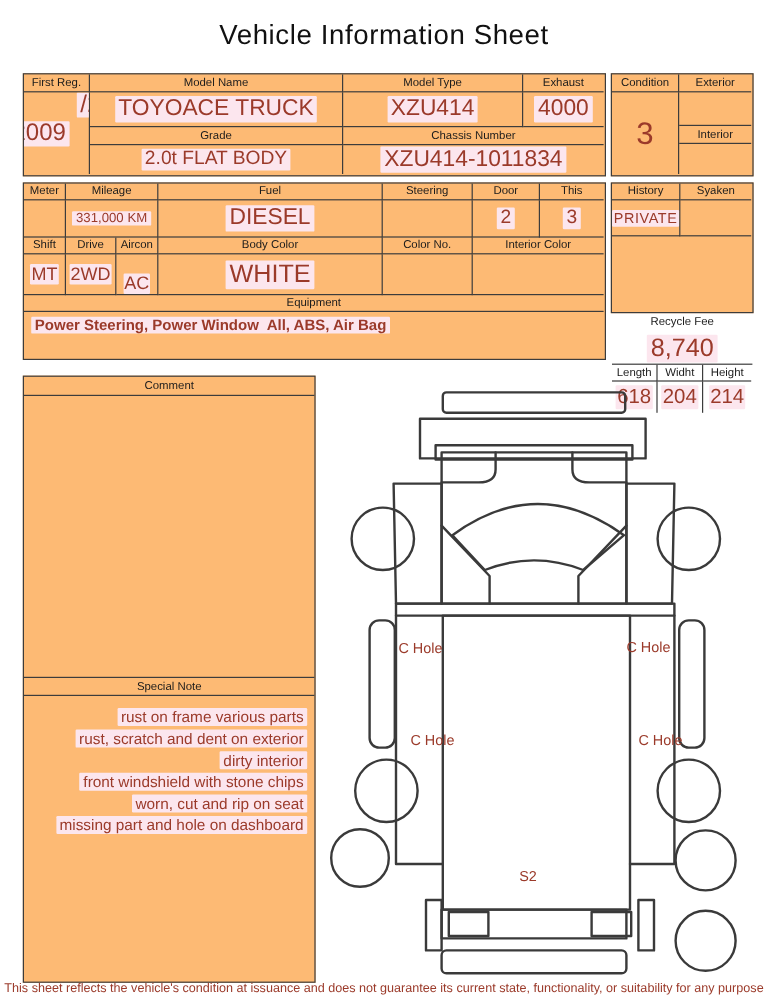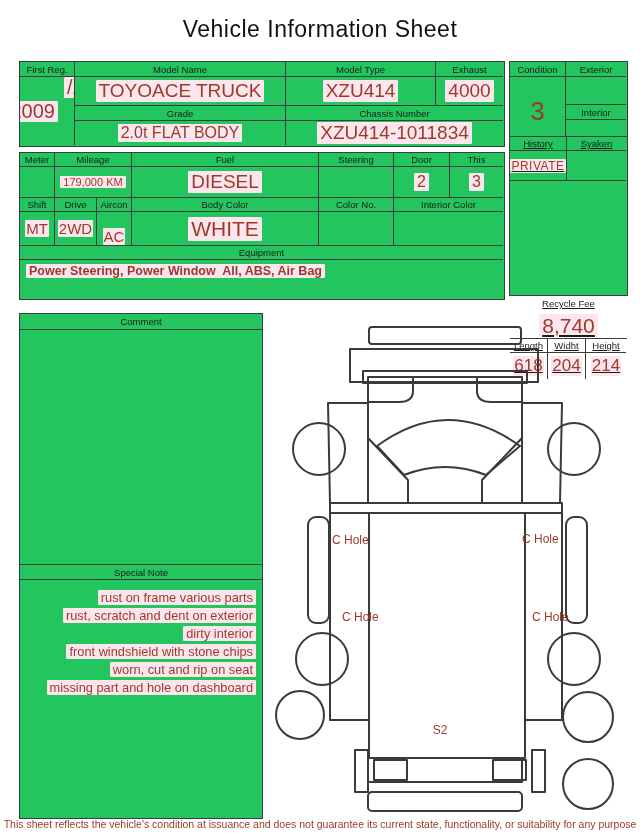--- a/index.html
+++ b/index.html
@@ -10,21 +10,21 @@
   }
   html,body{margin:0;padding:0;background:#fff;}
   .page{
     position:relative;width:640px;height:835px;background:#fff;overflow:hidden;
     font-family:"Liberation Sans","DejaVu Sans",sans-serif;color:var(--ink);
   }
   .title{
     position:absolute;top:16px;left:0;width:100%;text-align:center;
     font-size:23px;letter-spacing:.5px;color:#111;
   }
-  .block{position:absolute;border:1.5px solid var(--bd);box-sizing:border-box;background:#22c55e;}
+  .block{position:absolute;border:1.5px solid var(--bd);box-sizing:border-box;background:#fdba74;}
   .grid{display:grid;width:100%;height:100%;}
   .cell{
     display:flex;align-items:center;justify-content:center;box-sizing:border-box;
     border-right:1.4px solid var(--bd);border-bottom:1.4px solid var(--bd);
     overflow:hidden;white-space:nowrap;
   }
   .nr{border-right:none!important;}
   .nb{border-bottom:none!important;}
   .hdr{font-size:9.5px;color:var(--ink);}
   .val{color:var(--red);}
@@ -148,21 +148,21 @@
           <span>Door</span>
         </div>
       <div class="cell hdr nr" style="grid-area:1/7/2/8;">
           <span>This</span>
         </div>
 
       <div class="cell val" style="grid-area:2/1/3/2;">
           <span></span>
         </div>
       <div class="cell val f11" style="grid-area:2/2/3/4;">
-          <span class="hl">179,000 KM</span>
+          <span class="hl">331,000 KM</span>
         </div>
       <div class="cell val f19" style="grid-area:2/4/3/5;">
           <span class="hl">DIESEL</span>
         </div>
       <div class="cell val" style="grid-area:2/5/3/6;">
           <span></span>
         </div>
       <div class="cell val f16" style="grid-area:2/6/3/7;">
           <span class="hl">2</span>
         </div>
@@ -208,21 +208,21 @@
           <span></span>
         </div>
 
       <div class="cell hdr nr" style="grid-area:5/1/6/8;">
           <span>Equipment</span>
         </div>
       <div class="cell val equipval nr nb" style="grid-area:6/1/7/8;"><span class="hl">Power Steering, Power Window  All, ABS, Air Bag</span></div>
     </div>
   </div>
 
-  <div class="block" style="left:509px;top:136px;width:119px;height:160px;text-decoration:underline;">
+  <div class="block" style="left:509px;top:152px;width:119px;height:109px;">
     <div class="stack">
       <div class="grid" style="grid-template-columns:57px 59px;grid-template-rows:14px 30px;flex:0 0 auto;">
         <div class="cell hdr" style="grid-area:1/1/2/2;">
             <span>History</span>
           </div>
         <div class="cell hdr nr" style="grid-area:1/2/2/3;">
             <span>Syaken</span>
           </div>
         <div class="cell val f12" style="grid-area:2/1/3/2;">
             <span class="hl" style="letter-spacing:.5px;padding:0 1px;">PRIVATE</span>

